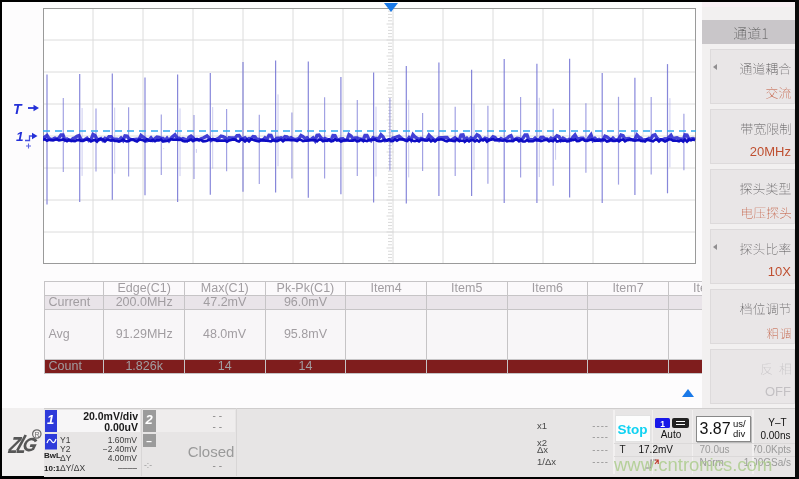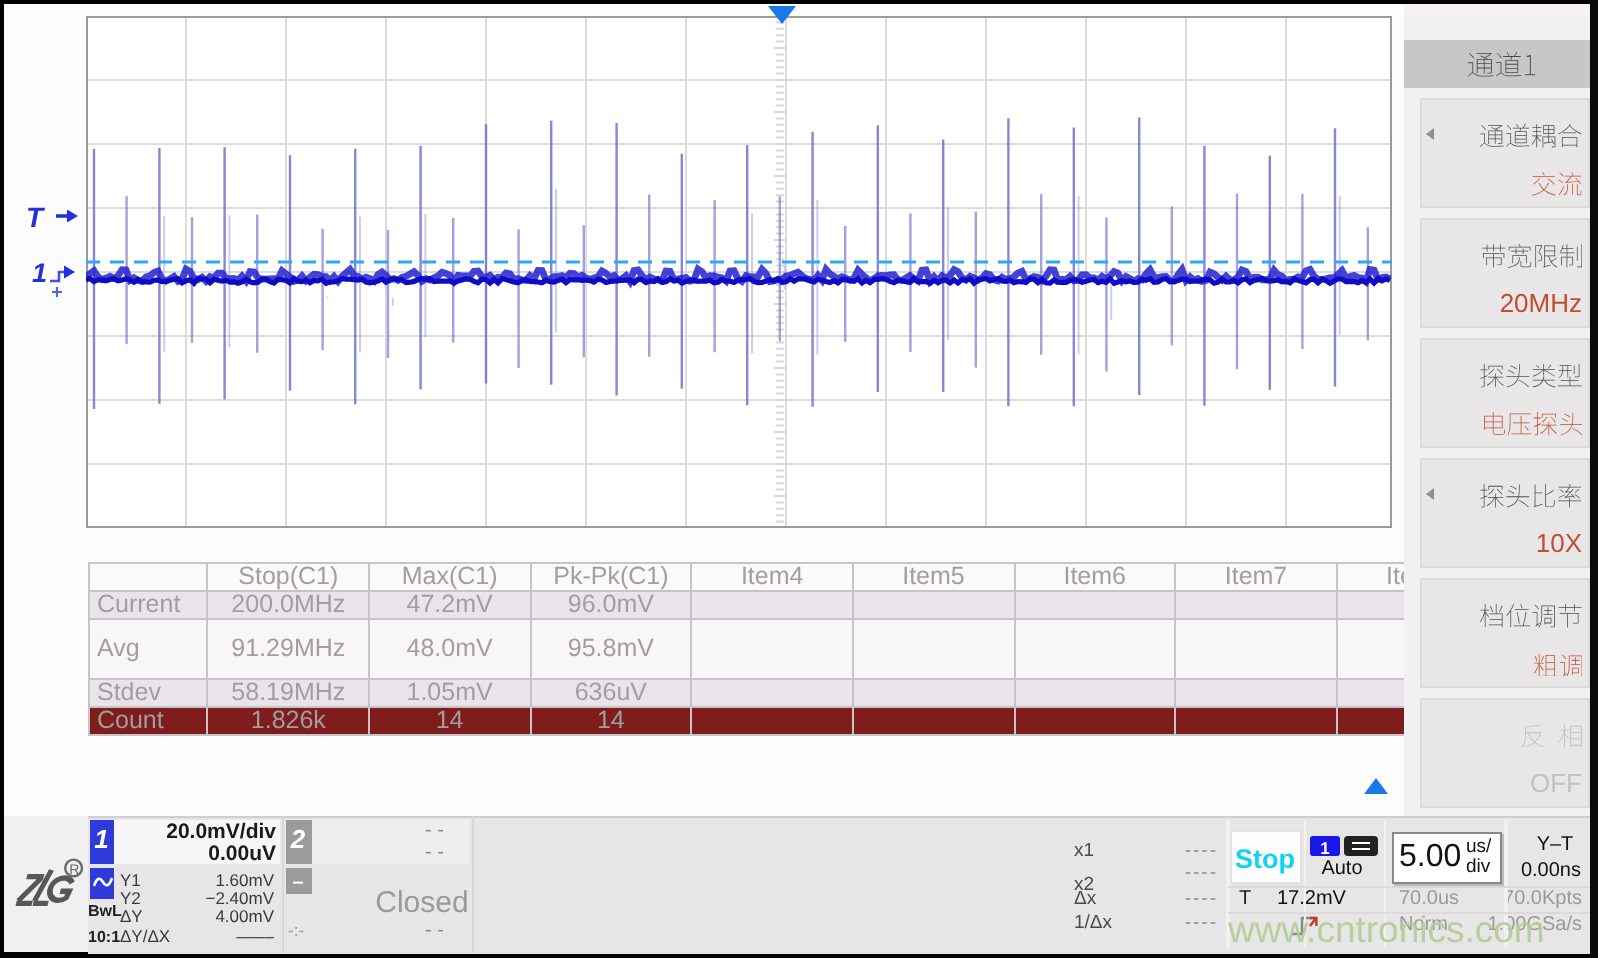--- a/index.html
+++ b/index.html
@@ -110,21 +110,21 @@
           <col style="width:79.5px">
           <col style="width:79.5px">
           <col style="width:79.5px">
           <col style="width:79.5px">
           <col style="width:79.5px">
           <col style="width:79.5px">
         </colgroup>
         <tbody>
           <tr style="height:13.5px;background:#fbf9fb">
             <td style="border:1px solid #c6c4c6;text-align:center;padding:0"></td>
-            <td style="border:1px solid #c6c4c6;text-align:center;padding:0">Stop(C1)</td>
+            <td style="border:1px solid #c6c4c6;text-align:center;padding:0">Edge(C1)</td>
             <td style="border:1px solid #c6c4c6;text-align:center;padding:0">Max(C1)</td>
             <td style="border:1px solid #c6c4c6;text-align:center;padding:0">Pk-Pk(C1)</td>
             <td style="border:1px solid #c6c4c6;text-align:center;padding:0">Item4</td>
             <td style="border:1px solid #c6c4c6;text-align:center;padding:0">Item5</td>
             <td style="border:1px solid #c6c4c6;text-align:center;padding:0">Item6</td>
             <td style="border:1px solid #c6c4c6;text-align:center;padding:0">Item7</td>
             <td style="border:1px solid #c6c4c6;text-align:center;padding:0">Item8</td>
           </tr>
           <tr style="height:13.2px;background:#e9e4e9">
             <td style="border:1px solid #c6c4c6;padding:0 0 0 4px">Current</td>
@@ -133,33 +133,22 @@
             <td style="border:1px solid #c6c4c6;text-align:center;padding:0">96.0mV</td>
             <td style="border:1px solid #c6c4c6;text-align:center;padding:0"></td>
             <td style="border:1px solid #c6c4c6;text-align:center;padding:0"></td>
             <td style="border:1px solid #c6c4c6;text-align:center;padding:0"></td>
             <td style="border:1px solid #c6c4c6;text-align:center;padding:0"></td>
             <td style="border:1px solid #c6c4c6;text-align:center;padding:0"></td>
           </tr>
           <tr style="height:13.2px;background:#f8f6f8">
             <td style="border:1px solid #c6c4c6;padding:0 0 0 4px">Avg</td>
             <td style="border:1px solid #c6c4c6;text-align:center;padding:0">91.29MHz</td>
-            <td style="border:1px solid #c6c4c6;text-align:center;padding:8px">48.0mV</td>
+            <td style="border:1px solid #c6c4c6;text-align:left;padding:18px">48.0mV</td>
             <td style="border:1px solid #c6c4c6;text-align:center;padding:0">95.8mV</td>
-            <td style="border:1px solid #c6c4c6;text-align:center;padding:0"></td>
-            <td style="border:1px solid #c6c4c6;text-align:center;padding:0"></td>
-            <td style="border:1px solid #c6c4c6;text-align:center;padding:0"></td>
-            <td style="border:1px solid #c6c4c6;text-align:center;padding:0"></td>
-            <td style="border:1px solid #c6c4c6;text-align:center;padding:0"></td>
-          </tr>
-          <tr style="height:13.2px;background:#e9e4e9">
-            <td style="border:1px solid #c6c4c6;padding:0 0 0 4px">Stdev</td>
-            <td style="border:1px solid #c6c4c6;text-align:center;padding:0">58.19MHz</td>
-            <td style="border:1px solid #c6c4c6;text-align:center;padding:0">1.05mV</td>
-            <td style="border:1px solid #c6c4c6;text-align:center;padding:0">636uV</td>
             <td style="border:1px solid #c6c4c6;text-align:center;padding:0"></td>
             <td style="border:1px solid #c6c4c6;text-align:center;padding:0"></td>
             <td style="border:1px solid #c6c4c6;text-align:center;padding:0"></td>
             <td style="border:1px solid #c6c4c6;text-align:center;padding:0"></td>
             <td style="border:1px solid #c6c4c6;text-align:center;padding:0"></td>
           </tr>
           <tr style="height:13.2px;background:#7f1d1d">
             <td style="border:1px solid #c6c4c6;padding:0 0 0 4px">Count</td>
             <td style="border:1px solid #c6c4c6;text-align:center;padding:0">1.826k</td>
             <td style="border:1px solid #c6c4c6;text-align:center;padding:0">14</td>
@@ -264,21 +253,21 @@
     <div style="position:absolute;left:675.5px;top:424px;width:9.5px;height:1.2px;background:#fff"></div>
     <div style="position:absolute;left:656.0px;top:430px;width:30px;text-align:center;font:400 10px Liberation Sans,sans-serif;color:#111;white-space:nowrap;line-height:1;">Auto</div>
     <div style="position:absolute;left:619.5px;top:445px;font:400 10px Liberation Sans,sans-serif;color:#222;white-space:nowrap;line-height:1;">T</div>
     <div style="position:absolute;left:638.5px;top:445px;width:50px;font:400 10px Liberation Sans,sans-serif;color:#111;white-space:nowrap;line-height:1;">17.2mV</div>
     <div style="position:absolute;left:625px;top:458px;font:400 10px Liberation Sans,sans-serif;color:#333;white-space:nowrap;line-height:1;margin-top:35px;">Edge</div>
     <div style="position:absolute;left:645px;top:456px;width:16px;height:13px"><svg width="16" height="13" viewBox="0 0 16 13">
         <path d="M1 11 h5 v-8 h5" stroke="#888" stroke-width="1.2" fill="none"></path>
         <path d="M10 7 l3 -4 M10 3 h3.2 v4" stroke="#c0392b" stroke-width="1.2" fill="none"></path>
       </svg></div>
     <div style="position:absolute;left:695.5px;top:416px;width:55px;height:26px;background:#fff;border:1px solid #888;box-sizing:border-box;box-shadow:1px 1px 0 #bbb"></div>
-    <div style="position:absolute;left:699.5px;top:421px;font:400 16px Liberation Sans,sans-serif;color:#111;white-space:nowrap;line-height:1;">5.00</div>
+    <div style="position:absolute;left:699.5px;top:421px;font:400 16px Liberation Sans,sans-serif;color:#111;white-space:nowrap;line-height:1;">3.87</div>
     <div style="position:absolute;left:733px;top:419px;font:400 9.5px Liberation Sans,sans-serif;color:#111;white-space:nowrap;line-height:1;">us/</div>
     <div style="position:absolute;left:733px;top:429px;font:400 9.5px Liberation Sans,sans-serif;color:#111;white-space:nowrap;line-height:1;">div</div>
     <div style="position:absolute;left:762.5px;top:418px;width:30px;text-align:center;font:400 10px Liberation Sans,sans-serif;color:#111;white-space:nowrap;line-height:1;">Y–T</div>
     <div style="position:absolute;left:745.5px;top:431px;width:45px;text-align:right;font:400 10px Liberation Sans,sans-serif;color:#111;white-space:nowrap;line-height:1;">0.00ns</div>
     <div style="position:absolute;left:699.5px;top:445px;font:400 10px Liberation Sans,sans-serif;color:#9a9a9a;white-space:nowrap;line-height:1;">70.0us</div>
     <div style="position:absolute;left:731px;top:445px;width:60px;text-align:right;font:400 10px Liberation Sans,sans-serif;color:#9a9a9a;white-space:nowrap;line-height:1;">70.0Kpts</div>
     <div style="position:absolute;left:699.5px;top:458px;font:400 10px Liberation Sans,sans-serif;color:#9a9a9a;white-space:nowrap;line-height:1;">Norm</div>
     <div style="position:absolute;left:731px;top:458px;width:60px;text-align:right;font:400 10px Liberation Sans,sans-serif;color:#9a9a9a;white-space:nowrap;line-height:1;">1.00GSa/s</div>
     <div style="position:absolute;left:613px;top:410px;width:1.5px;height:64px;background:#f2f0f0"></div>
     <div style="position:absolute;left:651.5px;top:410px;width:1.5px;height:64px;background:#f2f0f0"></div>

